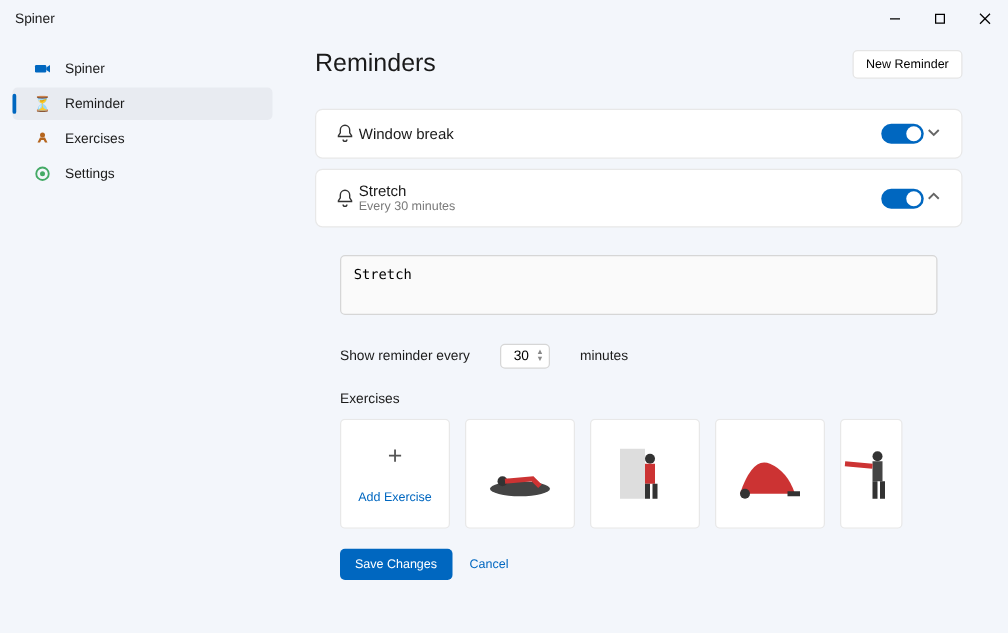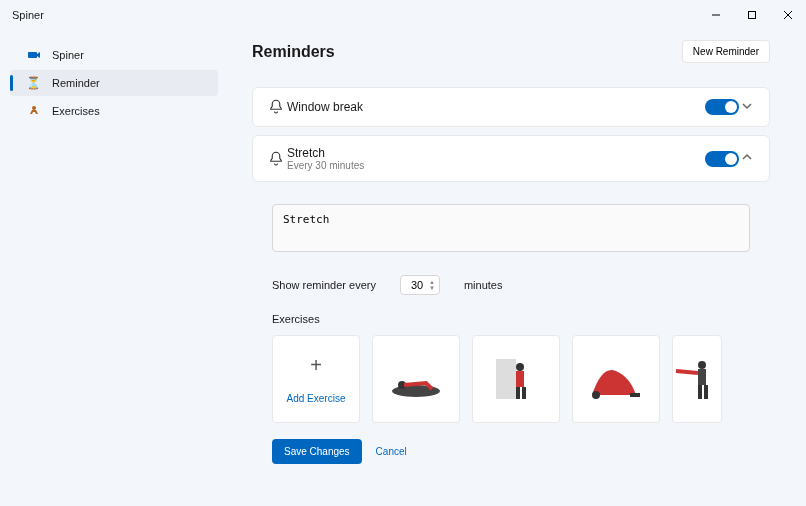--- a/index.html
+++ b/index.html
@@ -73,21 +73,21 @@
   flex: 1;
   padding: 10px 36px 16px 24px;
   overflow-y: auto;
 }
 .header {
   display: flex;
   justify-content: space-between;
   align-items: center;
   margin-bottom: 24px;
 }
-.header h1 { font-size: 16px; font-weight: 700; }
+.header h1 { font-size: 20px; font-weight: 400; }
 .btn-new {
   background: #fff;
   border: 1px solid #e5e5e5;
   padding: 5px 10px;
   font-size: 10px;
   border-radius: 4px;
   cursor: pointer;
 }
 .reminder-card {
   background: #fff;
@@ -260,20 +260,29 @@
     </div>
     <div class="side-item">
       <span class="side-icon">
         <svg width="14" height="14" viewBox="0 0 14 14">
             <circle cx="7" cy="4" r="2" fill="#b5651d"></circle>
             <path d="M5 6 L3 10 L5 10 L6 8 L8 8 L9 10 L11 10 L9 6 Z" fill="#b5651d"></path>
           </svg>
       </span>
       <span>Exercises</span>
     </div>
+    <div class="side-item">
+      <span class="side-icon">
+        <svg width="14" height="14" viewBox="0 0 14 14">
+            <circle cx="7" cy="7" r="5" fill="none" stroke="#4a6" stroke-width="1.5"></circle>
+            <circle cx="7" cy="7" r="2" fill="#4a6"></circle>
+          </svg>
+      </span>
+      <span>Settings</span>
+    </div>
   </nav>
 
   <main class="main">
     <div class="header">
       <h1>Reminders</h1>
       <button class="btn-new">New Reminder</button>
     </div>
 
     <div class="reminder-card">
       <div class="reminder-head">

